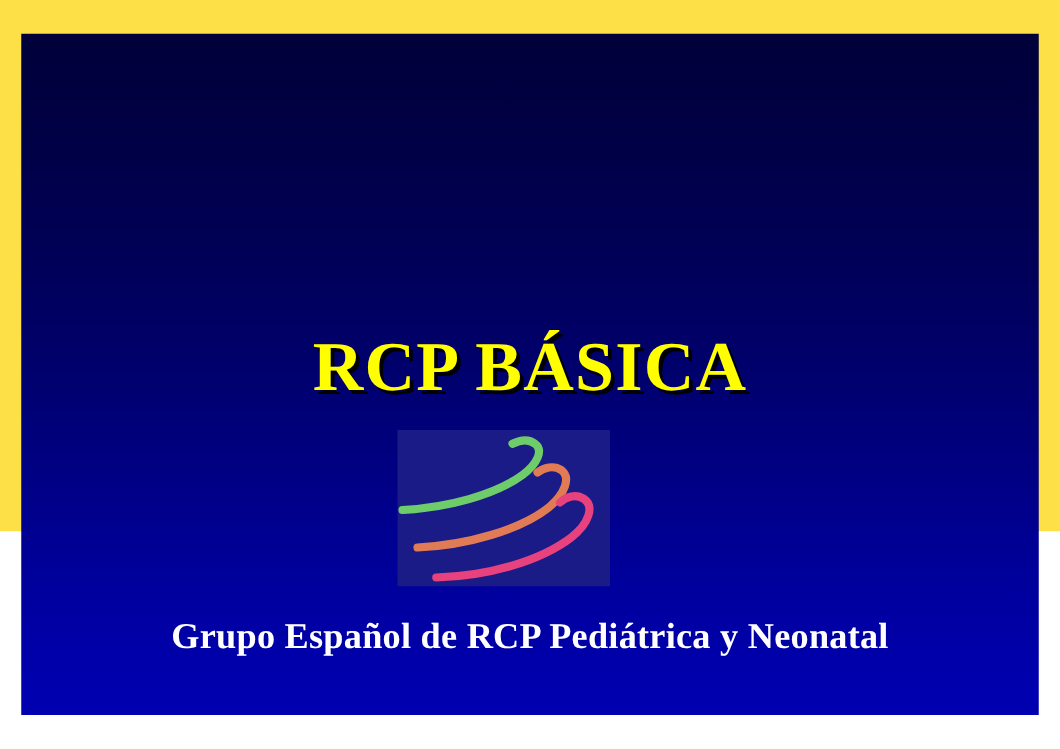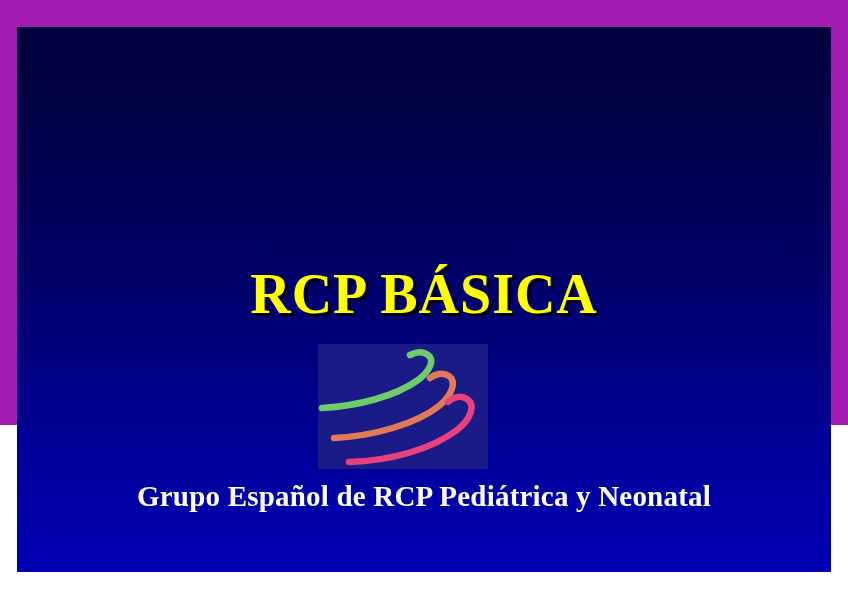--- a/index.html
+++ b/index.html
@@ -12,21 +12,21 @@
     overflow: hidden;
   }
   body {
     font-family: "Liberation Serif", "DejaVu Serif", serif;
   }
 
   #slide-canvas {
     position: relative;
     width: 848px;
     height: 425px;
-    background: #a21caf;
+    background: #fde047;
     text-decoration: underline;
   }
 
   
   #slide {
     position: absolute;
     left: 17px;
     top: 27px;
     width: 814px;
     height: 545px;
@@ -75,21 +75,21 @@
   #logo-svg {
     display: block;
     width: 170px;
     height: 125px;
   }
 
   
   #subtitle-block {
     position: absolute;
     left: 0;
-    top: 451px;
+    top: 464px;
     width: 814px;
     text-align: center;
   }
   #subtitle-text {
     display: inline-block;
     font-family: "Liberation Serif", "DejaVu Serif", serif;
     font-weight: bold;
     font-size: 29px;
     line-height: 36px;
     color: #ffffff;

